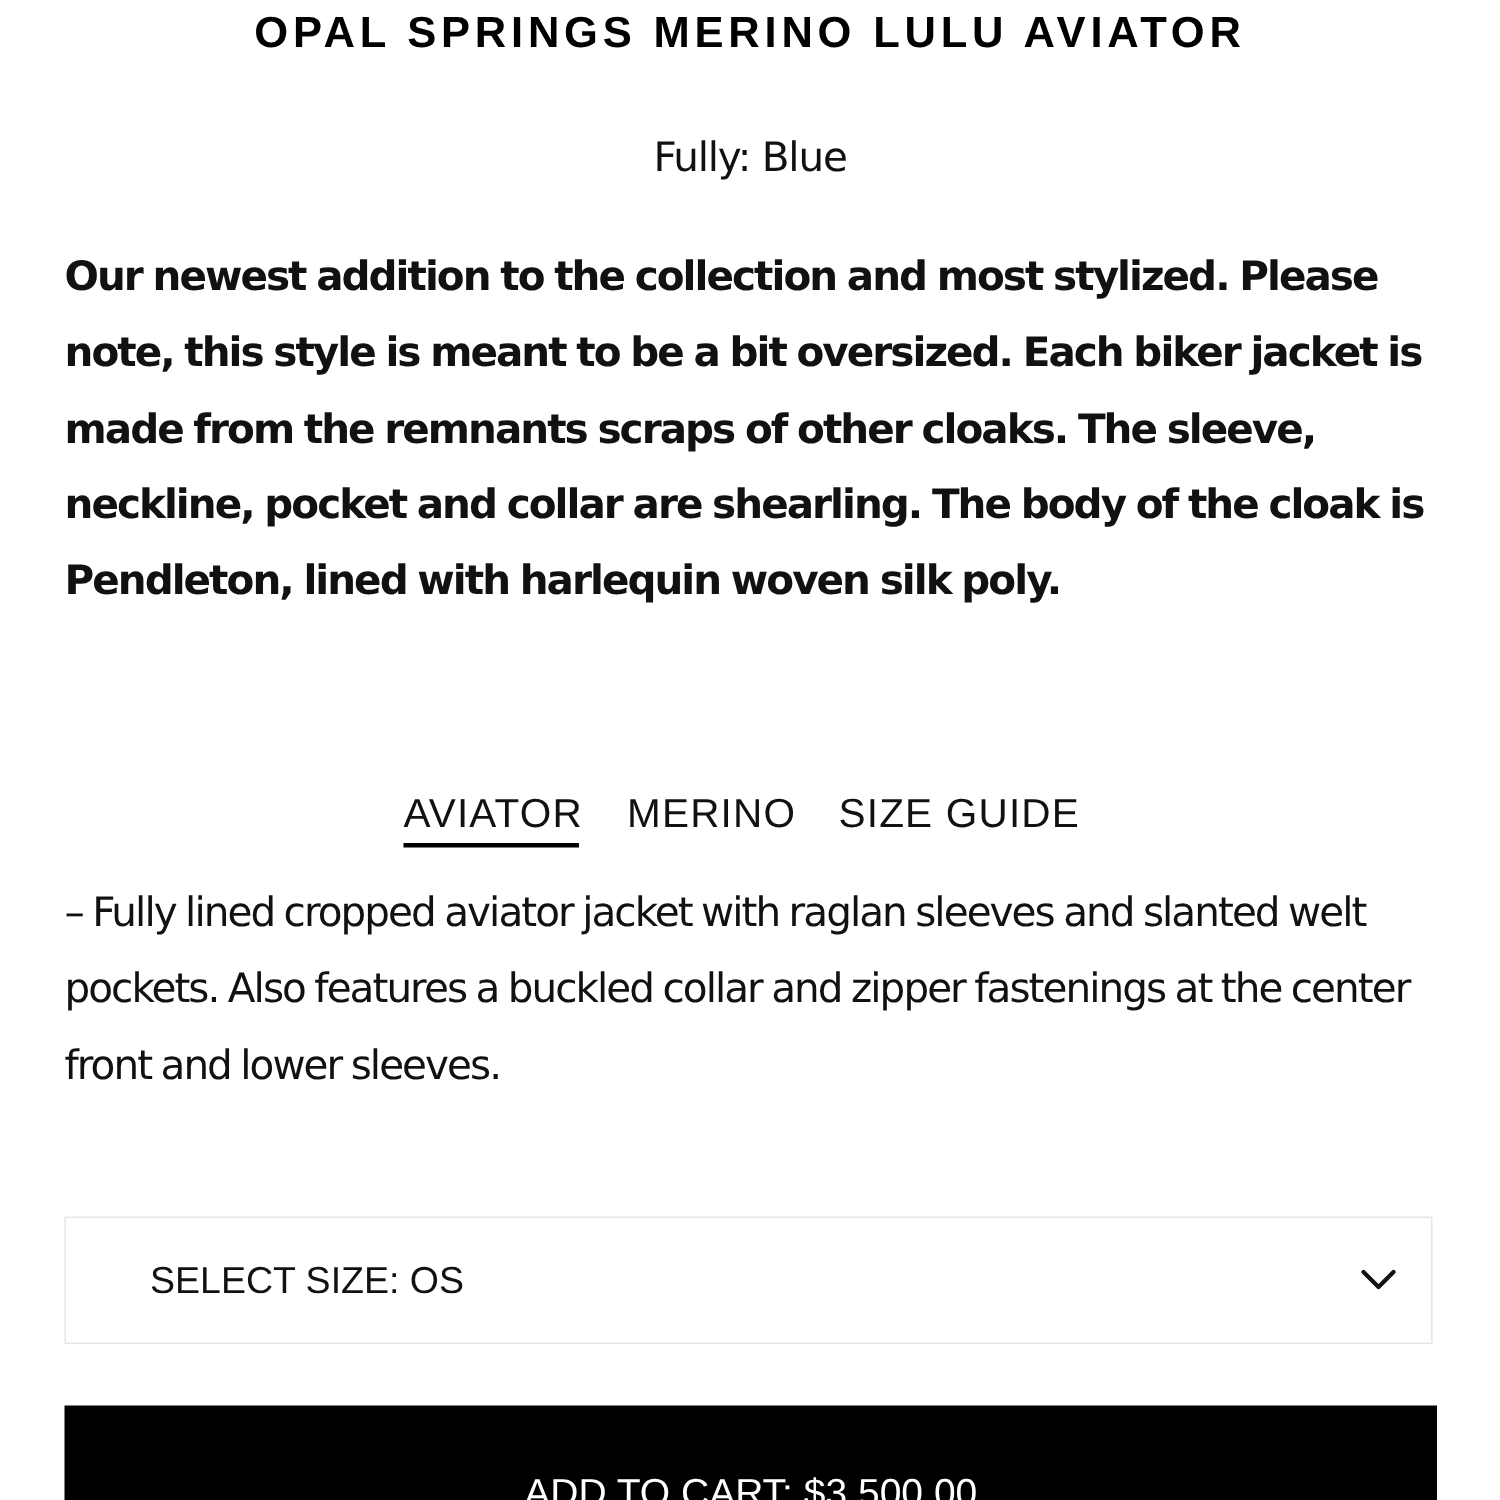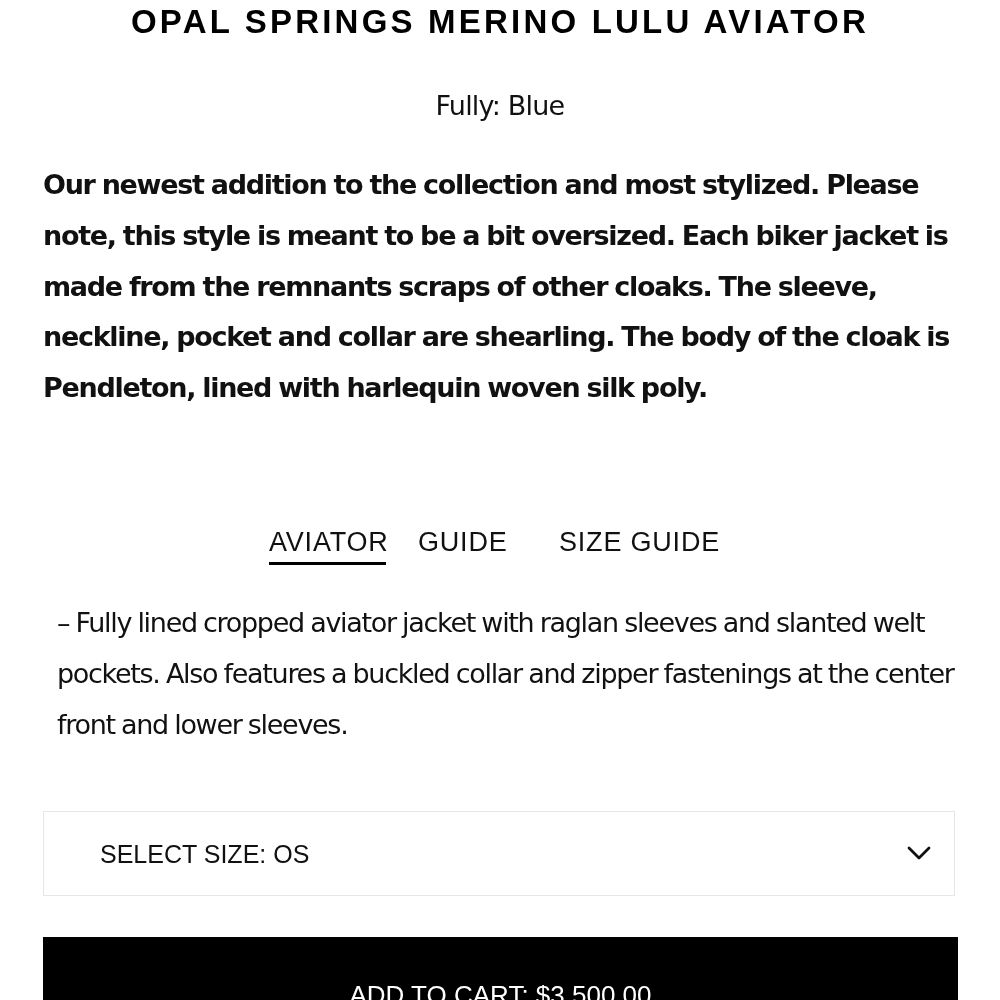--- a/index.html
+++ b/index.html
@@ -16,21 +16,21 @@
       font-family: "Liberation Sans", sans-serif;
     }
     .title {
       position: absolute;
       top: 0;
       left: 0;
       width: 1000px;
       text-align: center;
       font-family: "Liberation Sans", sans-serif;
       font-weight: bold;
-      font-size: 33px;
+      font-size: 29px;
       letter-spacing: 3.2px;
       line-height: 44px;
       color: #000;
       margin: 0;
     }
     .color-label {
       position: absolute;
       top: 86px;
       left: 0;
       width: 1000px;
@@ -89,21 +89,21 @@
       position: absolute;
       top: 584px;
       left: 43px;
       width: 930px;
       font-family: "DejaVu Sans", sans-serif;
       font-size: 27px;
       line-height: 50.8px;
       color: #111;
       letter-spacing: -1.3px;
       word-spacing: -1px;
-      margin: 14px;
+      margin: 0;
     }
     .size-select {
       position: absolute;
       top: 811px;
       left: 43px;
       width: 912px;
       height: 85px;
       border: 1.5px solid #e6e6e6;
       box-sizing: border-box;
       background: #fff;
@@ -154,21 +154,21 @@
 <body>
 
 <h1 class="title">OPAL SPRINGS MERINO LULU AVIATOR</h1>
 
 <div class="color-label">Fully: Blue</div>
 
 <p class="description">Our newest addition to the collection and most stylized. Please note, this style is meant to be a bit oversized. Each biker jacket is made from the remnants scraps of other cloaks. The sleeve, neckline, pocket and collar are shearling. The body of the cloak is Pendleton, lined with harlequin woven silk poly.</p>
 
 <div class="tabs">
   <div class="tab tab-details active">AVIATOR</div>
-  <div class="tab tab-fabric">GUIDE</div>
+  <div class="tab tab-fabric">MERINO</div>
   <div class="tab tab-size-guide">SIZE GUIDE</div>
 </div>
 
 <p class="details-text">–  Fully lined cropped aviator jacket with raglan sleeves and slanted welt pockets. Also features a buckled collar and zipper fastenings at the center front and lower sleeves.</p>
 
 <div class="size-select">
   <span class="label">SELECT SIZE: OS</span>
   <span class="chevron">
     <svg width="26" height="26" viewBox="0 0 26 26">
       <polyline points="3,8 13,18 23,8" fill="none" stroke="#111" stroke-width="2.8" stroke-linecap="round" stroke-linejoin="round"></polyline>

